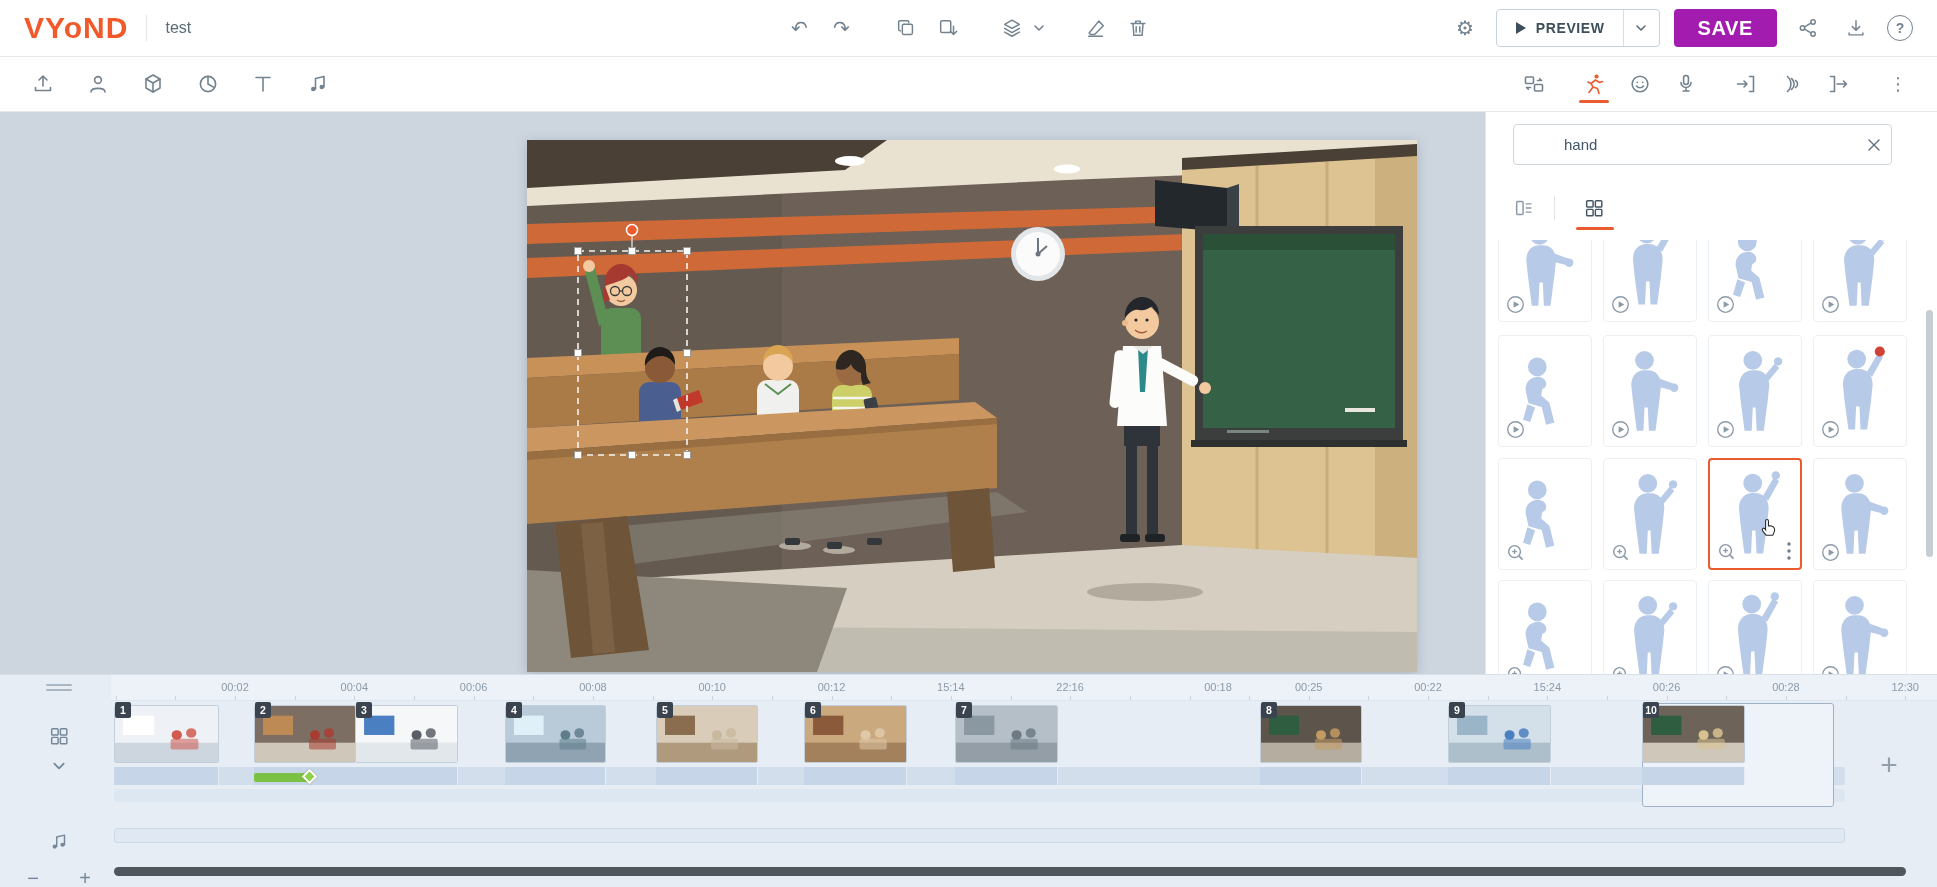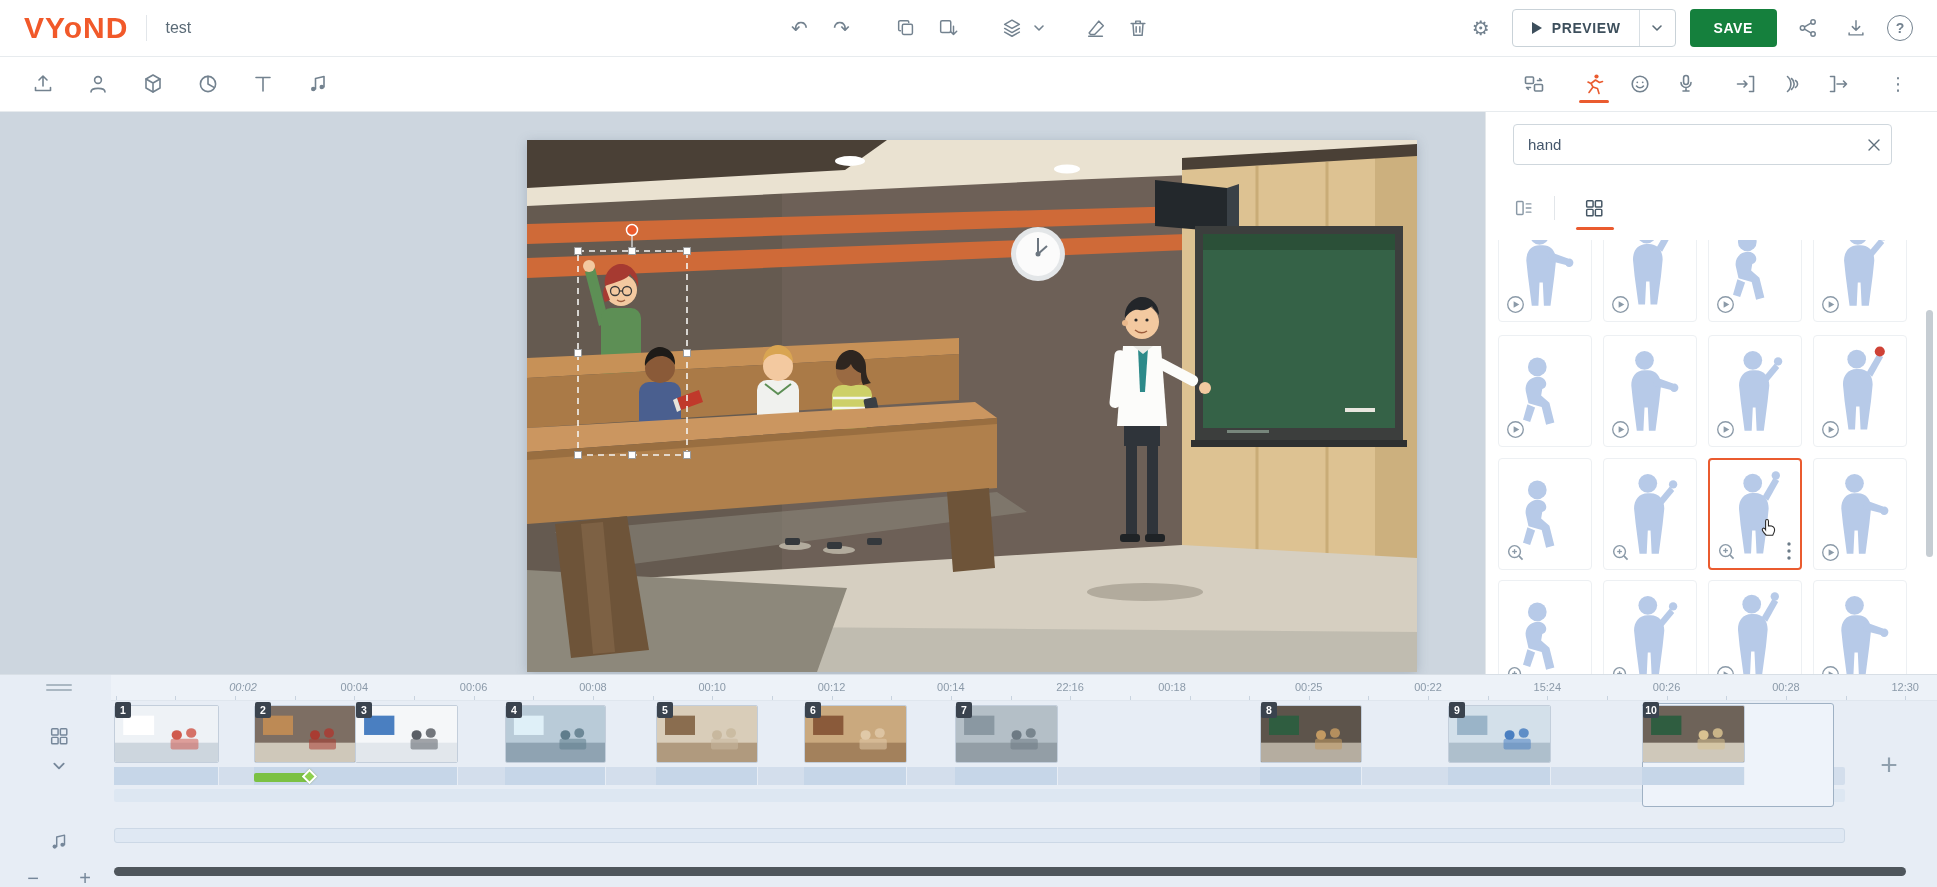--- a/index.html
+++ b/index.html
@@ -18,22 +18,22 @@
   .iconbtn { width: 34px; height: 34px; display: flex; align-items: center; justify-content: center;
              color: #73828f; cursor: pointer; border-radius: 4px; flex: none; }
   .iconbtn svg { display: block; }
   .ic { stroke: currentColor; fill: none; stroke-width: 1.6; stroke-linecap: round; stroke-linejoin: round; }
   .glyph { font-size: 20px; line-height: 1; }
   .grpgap { width: 14px; }
   .preview-btn { height: 38px; display: flex; align-items: stretch; border: 1px solid #c9d2d8; border-radius: 4px;
                  overflow: hidden; color: #3d4f5c; background: #fff; cursor: pointer; }
   .preview-main { display: flex; align-items: center; gap: 9px; padding: 0 18px; font-size: 14px; font-weight: 700; letter-spacing: .6px; }
   .preview-caret { width: 36px; display: flex; align-items: center; justify-content: center; border-left: 1px solid #d8dfe4; }
-  .save-btn { height: 38px; padding: 0 24px; background: #15803d; color: #fff; border: none; border-radius: 4px;
-              font-size: 14px; font-weight: 700; letter-spacing: .6px; cursor: pointer; font-family: inherit; }
+  .save-btn { height: 38px; padding: 0 24px; background: #a21caf; color: #fff; border: none; border-radius: 4px;
+              font-size: 20px; font-weight: 700; letter-spacing: .6px; cursor: pointer; font-family: inherit; }
   .help-circ { width: 26px; height: 26px; border: 1.6px solid #73828f; border-radius: 50%; display: flex;
                align-items: center; justify-content: center; font-size: 14px; font-weight: 700; color: #73828f; cursor: pointer; }
 
   
   .toolbar { position: absolute; top: 57px; left: 0; width: 100%; height: 55px; background: #fff;
              border-bottom: 1px solid #e7ebee; }
   .tool-left { position: absolute; left: 26px; top: 0; height: 54px; display: flex; align-items: center; gap: 21px; }
   .tool-right { position: absolute; right: 22px; top: 0; height: 54px; display: flex; align-items: center; gap: 12px; }
   .tool-right .wide { margin-left: 14px; }
   .tab-active { color: #ea5b2f; position: relative; }
@@ -42,21 +42,21 @@
   
   .workspace { position: absolute; top: 112px; left: 0; width: 100%; height: 562px; }
   .canvas { position: absolute; left: 0; top: 0; width: 1485px; height: 562px; background: #cdd6df; overflow: hidden; }
   .scene-wrap { position: absolute; left: 527px; top: 28px; width: 890px; height: 532px;
                 filter: drop-shadow(0 2px 6px rgba(40,60,80,.22)); }
   .scene-wrap svg { display: block; width: 890px; height: 532px; }
 
   
   .panel { position: absolute; left: 1485px; top: 0; width: 452px; height: 562px; background: #fff; border-left: 1px solid #e4e8eb; }
   .search-box { position: absolute; left: 27px; top: 12px; width: 379px; height: 41px; border: 1px solid #cfd7dd;
-                border-radius: 4px; display: flex; align-items: center; background: #fff; }
+                border-radius: 4px; display: flex; align-items: center; background: #fff; padding-left: 36px; }
   .search-box input { flex: 1; border: none; outline: none; padding: 0 10px 0 14px; font-size: 15px; color: #44566b;
                       font-family: inherit; background: transparent; }
   .search-clear { width: 34px; height: 100%; display: flex; align-items: center; justify-content: center; cursor: pointer; color: #5f6f7c; }
   .view-toggles { position: absolute; left: 0; top: 74px; width: 100%; height: 44px; }
   .vt-btn { position: absolute; top: 5px; width: 40px; height: 34px; display: flex; align-items: center; justify-content: center;
             color: #8a99a6; cursor: pointer; }
   .vt-btn.active { color: #455664; }
   .vt-sep { position: absolute; left: 68px; top: 10px; width: 1px; height: 24px; background: #e2e6ea; }
   .vt-underline { position: absolute; left: 90px; top: 41px; width: 38px; height: 3px; background: #ea5b2f; border-radius: 2px; }
   .actions-grid { position: absolute; left: 0; top: 128px; width: 438px; height: 434px; overflow: hidden; }
@@ -738,29 +738,29 @@
           <div class="tick-minor" style="left: 1257.45px;"></div>
           <div class="tick-minor" style="left: 1317.1px;"></div>
           <div class="tick-minor" style="left: 1376.75px;"></div>
           <div class="tick-minor" style="left: 1436.4px;"></div>
           <div class="tick-minor" style="left: 1496.05px;"></div>
           <div class="tick-minor" style="left: 1555.7px;"></div>
           <div class="tick-minor" style="left: 1615.35px;"></div>
           <div class="tick-minor" style="left: 1675px;"></div>
           <div class="tick-minor" style="left: 1734.65px;"></div>
           <div class="tick-minor" style="left: 1794.3px;"></div>
-          <div class="tick-label" style="left: 132px; font-style: italic;">00:02</div>
+          <div class="tick-label" style="left: 124px;">00:02</div>
           <div class="tick-label" style="left: 243.3px;">00:04</div>
           <div class="tick-label" style="left: 362.6px;">00:06</div>
           <div class="tick-label" style="left: 481.9px;">00:08</div>
           <div class="tick-label" style="left: 601.2px;">00:10</div>
           <div class="tick-label" style="left: 720.5px;">00:12</div>
-          <div class="tick-label" style="left: 839.8px;">00:14</div>
+          <div class="tick-label" style="left: 839.8px;">15:14</div>
           <div class="tick-label" style="left: 959.1px;">22:16</div>
-          <div class="tick-label" style="left: 1061px;">00:18</div>
+          <div class="tick-label" style="left: 1107px;">00:18</div>
           <div class="tick-label" style="left: 1197.7px;">00:25</div>
           <div class="tick-label" style="left: 1317px;">00:22</div>
           <div class="tick-label" style="left: 1436.3px;">15:24</div>
           <div class="tick-label" style="left: 1555.6px;">00:26</div>
           <div class="tick-label" style="left: 1674.9px;">00:28</div>
           <div class="tick-label" style="left: 1794.2px;">12:30</div>
         </div>
       <div class="tracks">
         <div class="subbarA"></div>
         <div class="subbarB"></div>

